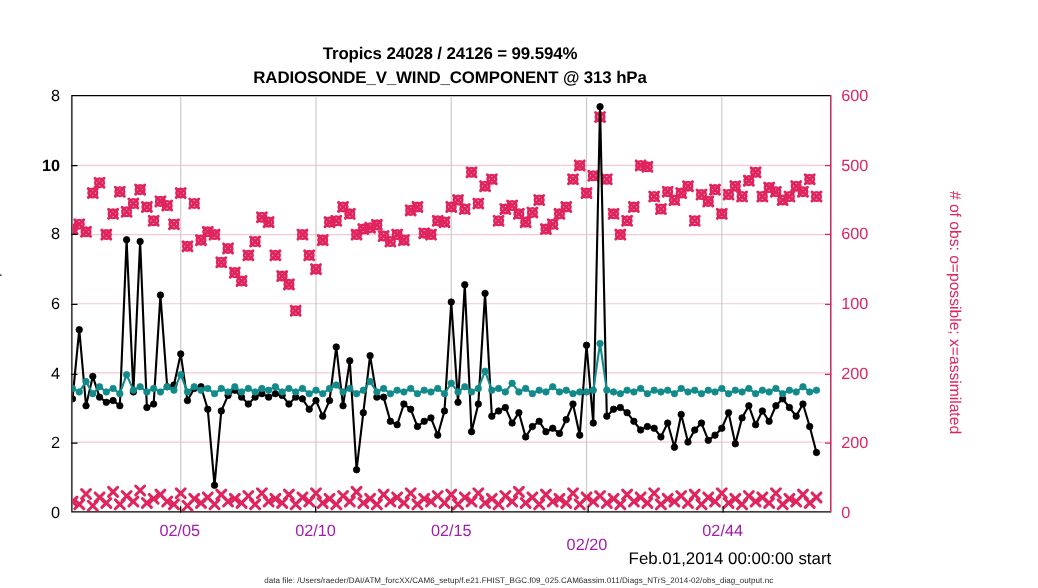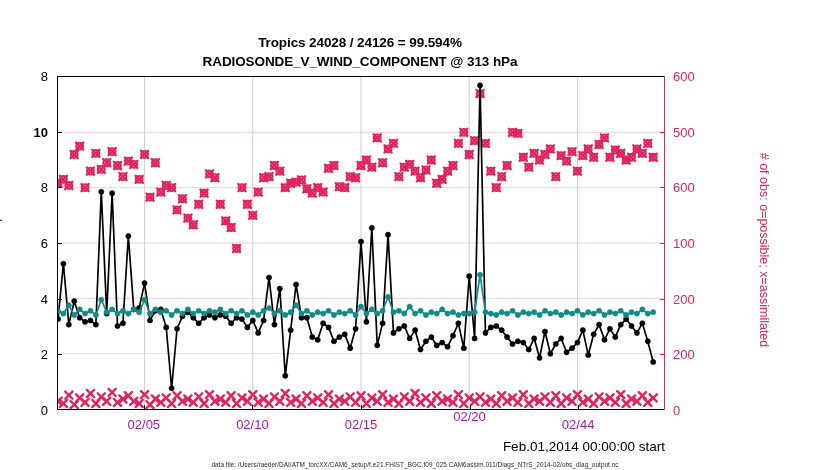--- a/index.html
+++ b/index.html
@@ -906,21 +906,21 @@
     </div>
   <div class="ytitle-right"># of obs: o=possible; x=assimilated</div>
 
   <div id="xticks">
       <div class="xlab" style="left: 143.857px; top: 406px;">02/05</div>
       <div style="position: absolute; left: 143.857px; top: 394px; width: 1px; height: 5px; background: rgb(0, 0, 0);"></div>
       <div class="xlab" style="left: 252.429px; top: 406px;">02/10</div>
       <div style="position: absolute; left: 252.429px; top: 394px; width: 1px; height: 5px; background: rgb(0, 0, 0);"></div>
       <div class="xlab" style="left: 361px; top: 406px;">02/15</div>
       <div style="position: absolute; left: 361px; top: 394px; width: 1px; height: 5px; background: rgb(0, 0, 0);"></div>
-      <div class="xlab" style="left: 469.571px; top: 398px;">02/20</div>
+      <div class="xlab" style="left: 469.571px; top: 417px;">02/20</div>
       <div style="position: absolute; left: 469.571px; top: 394px; width: 1px; height: 5px; background: rgb(0, 0, 0);"></div>
       <div class="xlab" style="left: 578.143px; top: 406px;">02/44</div>
       <div style="position: absolute; left: 578.143px; top: 394px; width: 1px; height: 5px; background: rgb(0, 0, 0);"></div>
     </div>
   <div class="xtitle">Feb.01,2014 00:00:00 start</div>
 
 
   <div class="footer">data file: /Users/raeder/DAI/ATM_forcXX/CAM6_setup/f.e21.FHIST_BGC.f09_025.CAM6assim.011/Diags_NTrS_2014-02/obs_diag_output.nc</div>
 </div>
 

